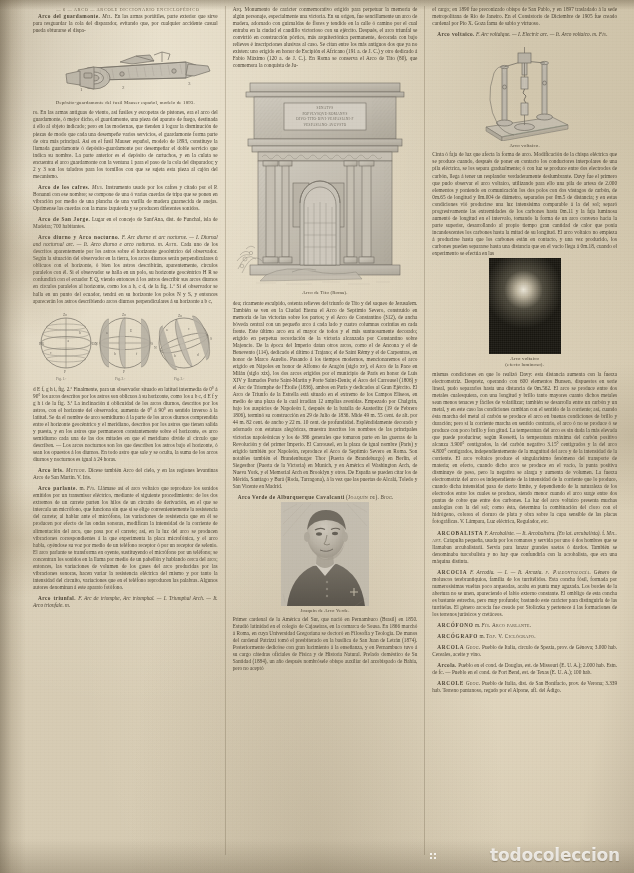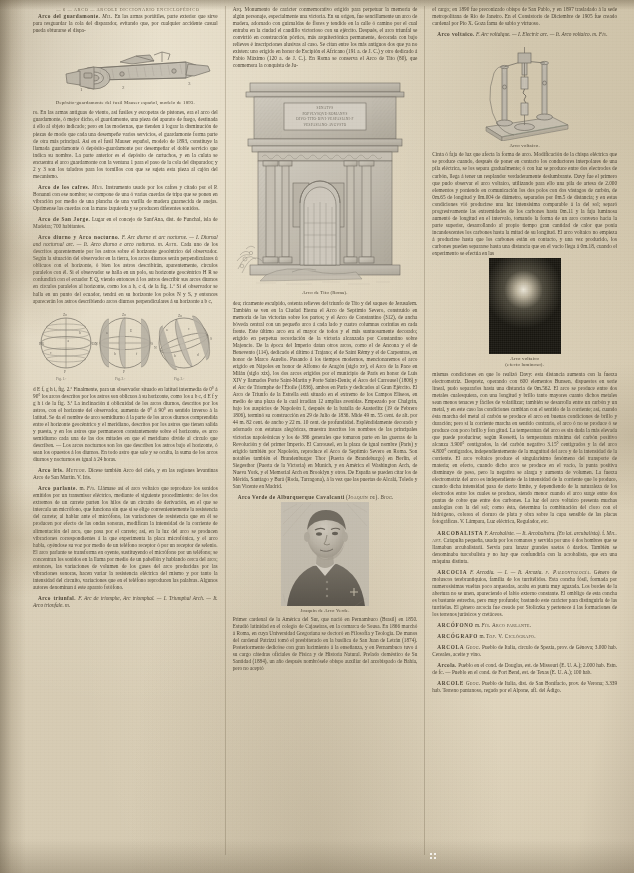--- a/index.html
+++ b/index.html
@@ -643,13 +643,14 @@
 
   </div>
 
   <div id="grain"></div>
   <div id="stains"></div>
   <div id="gutter"></div>
   <div id="topedge"></div>
   <div id="botedge"></div>
 
   <div id="dots"></div>
+  <div id="watermark">todocoleccion</div>
 </div>
 
 </body></html>

